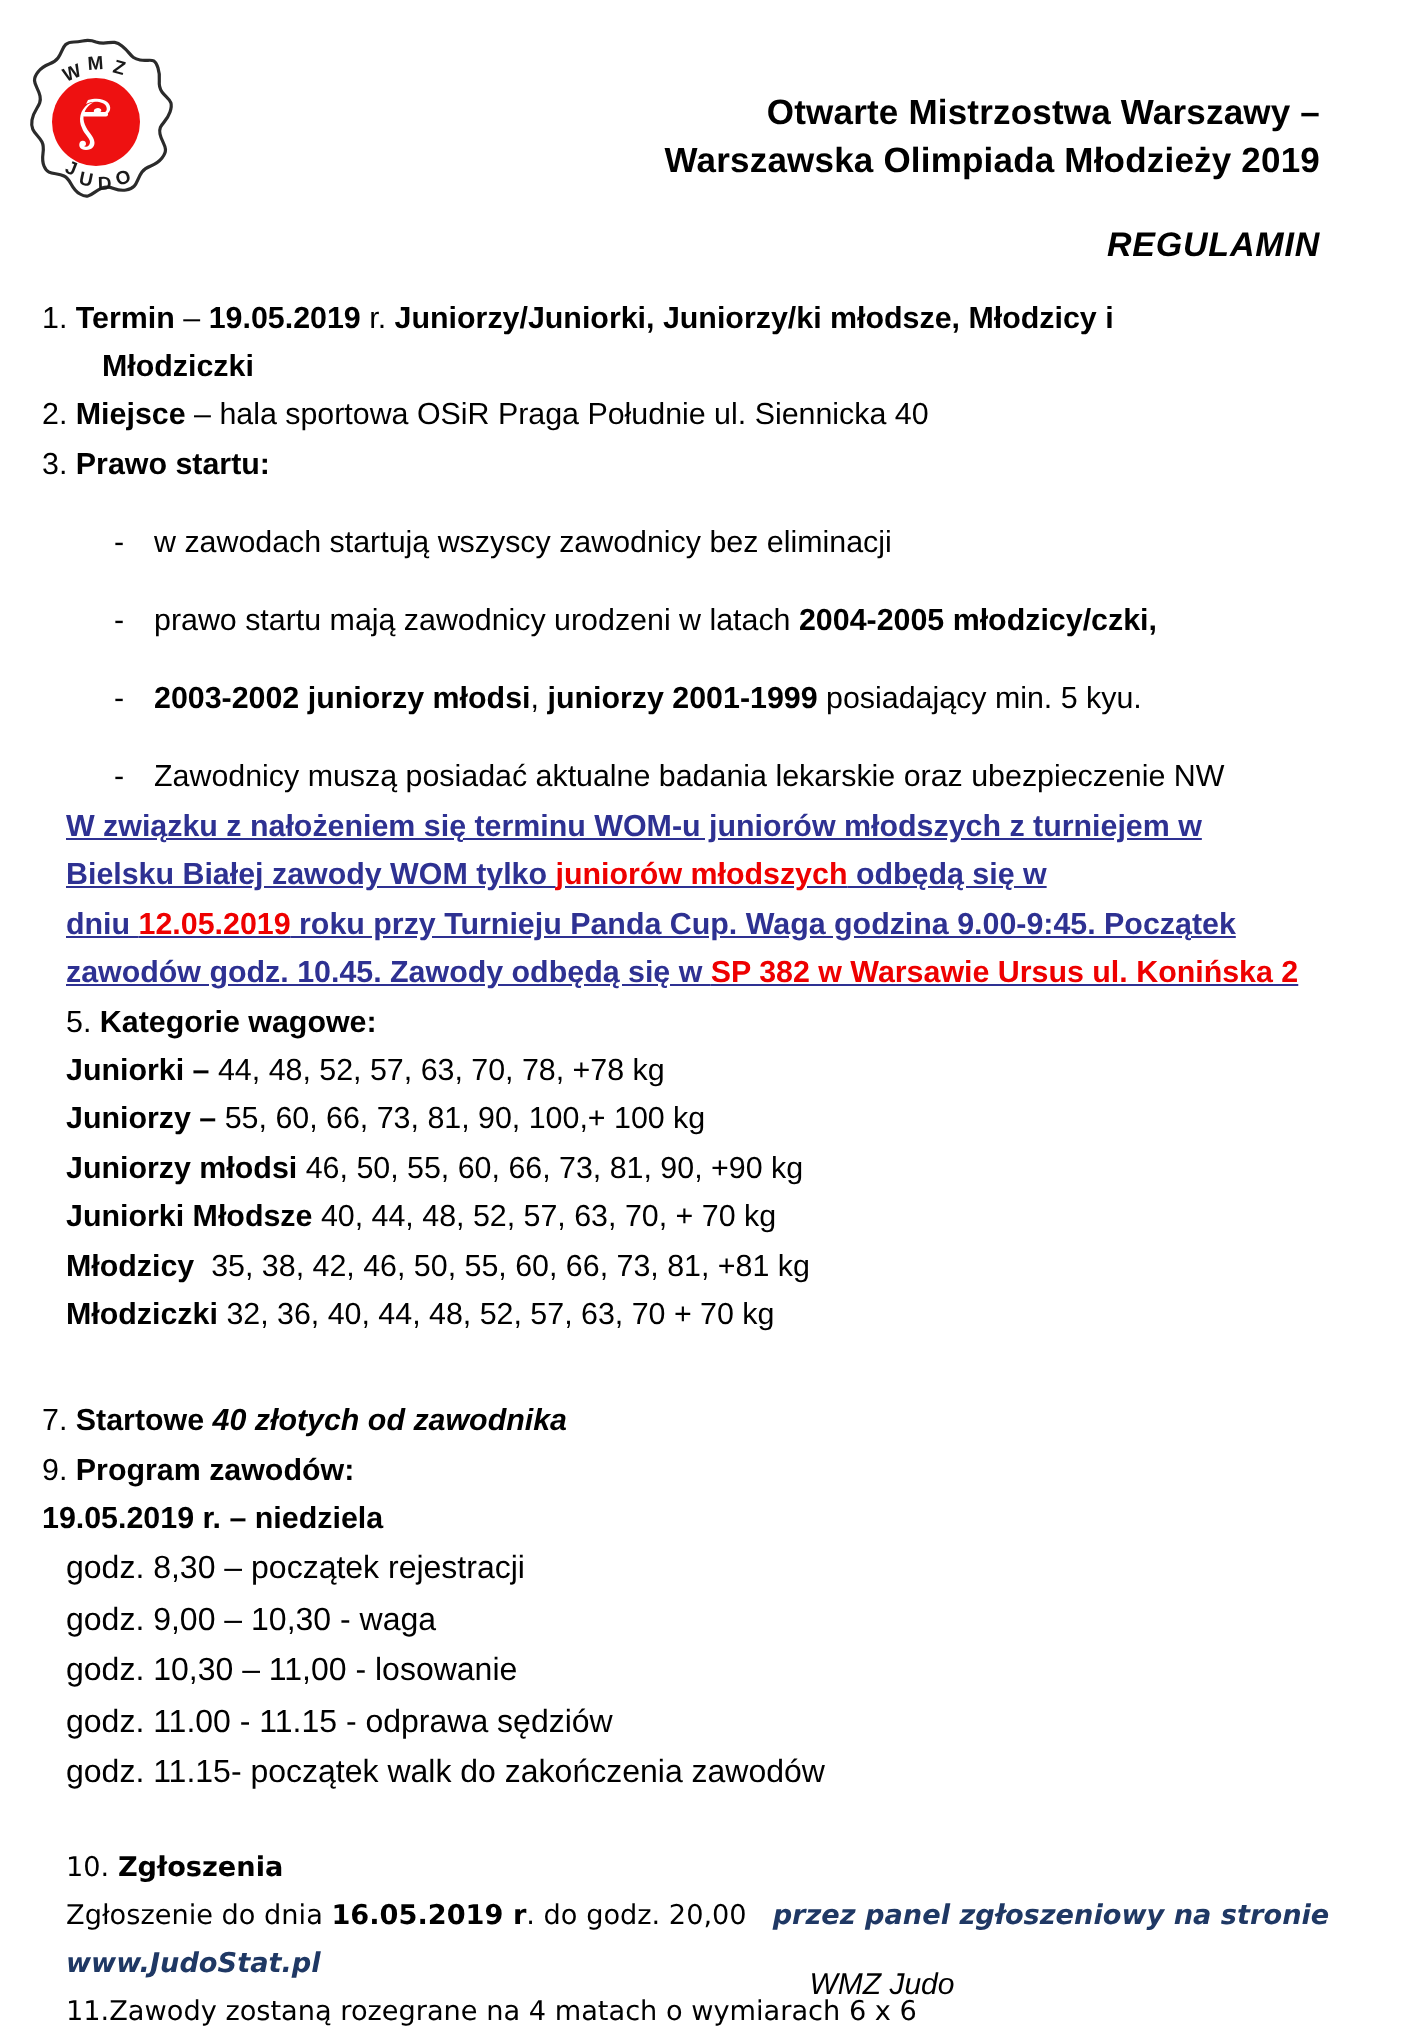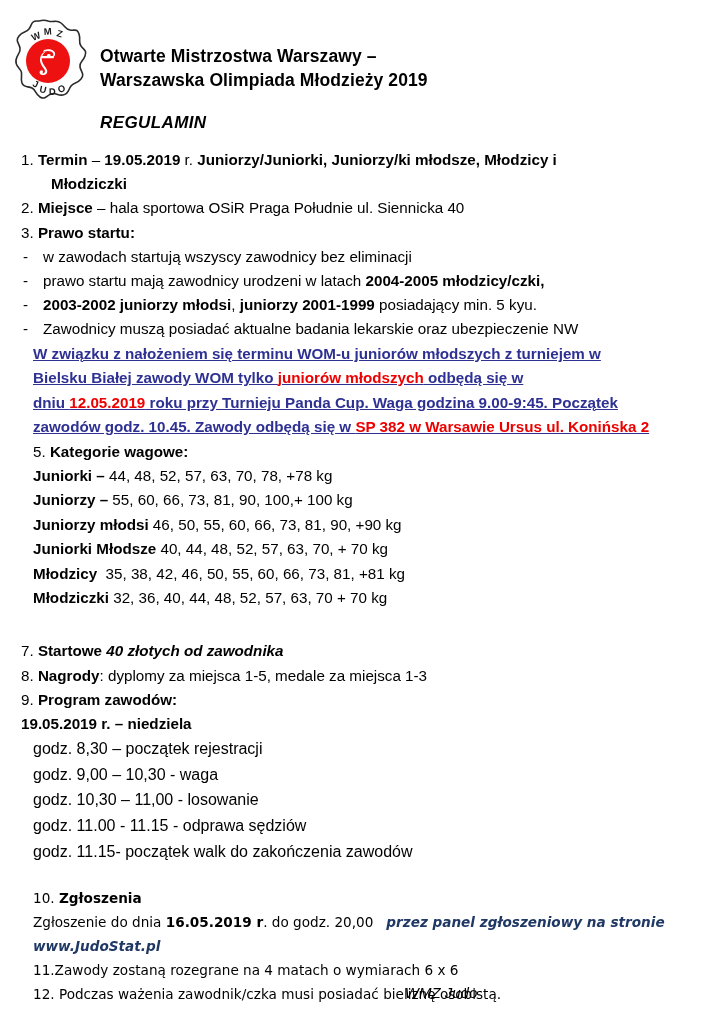--- a/index.html
+++ b/index.html
@@ -11,41 +11,41 @@
     overflow:hidden;
     -webkit-font-smoothing:antialiased;
   }
   .page{position:relative;width:702px;height:1016px;}
 
   
   .logo{position:absolute;left:8px;top:18px;width:80px;height:88px;}
   .logo svg{display:block;}
 
   
-  .title-block{position:absolute;left:100px;top:44px;width:560px;text-align:left;}
+  .title-block{position:absolute;left:100px;top:44px;width:560px;text-align:right;}
   .title-line{
     font-weight:bold;font-size:17.5px;line-height:24px;
     letter-spacing:0.1px;color:#000;
   }
   .regulamin{
     margin-top:21px;
     font-weight:bold;font-style:italic;font-size:17px;
     letter-spacing:0.4px;
   }
 
   
   .body{position:absolute;left:0;top:148px;width:702px;}
   .ln{
     font-size:15.2px;line-height:24.2px;
     white-space:nowrap;
     padding-left:36px;
     color:#000;
   }
   .ln.hang{padding-left:51px;}
-  .ln.dash{padding-left:23px;}
+  .ln.dash{padding-left:57px;margin-top:15px;}
   .ln.l0{padding-left:21px;}
   b{font-weight:bold;}
   .bi{font-weight:bold;font-style:italic;}
 
   .dashmark{display:inline-block;width:20px;}
 
   
   .notice{
     padding-left:33px;
     color:#2E3192;
@@ -214,24 +214,20 @@
     </div>
 
     <div class="gap-lg"></div>
 
     <div class="ln l0">
       <span>7.</span>
       <b>Startowe</b>
       <span class="bi">40 złotych od zawodnika</span>
     </div>
     <div class="ln l0">
-      <span>8.</span>
-      <b>Nagrody</b><span>: dyplomy za miejsca 1-5, medale za miejsca 1-3</span>
-    </div>
-    <div class="ln l0">
       <span>9.</span>
       <b>Program zawodów:</b>
     </div>
     <div class="ln l0">
       <b>19.05.2019 r. – niedziela</b>
     </div>
 
     <div class="prog">godz. 8,30 – początek rejestracji</div>
     <div class="prog">godz. 9,00 – 10,30 - waga</div>
     <div class="prog">godz. 10,30 – 11,00 - losowanie</div>

